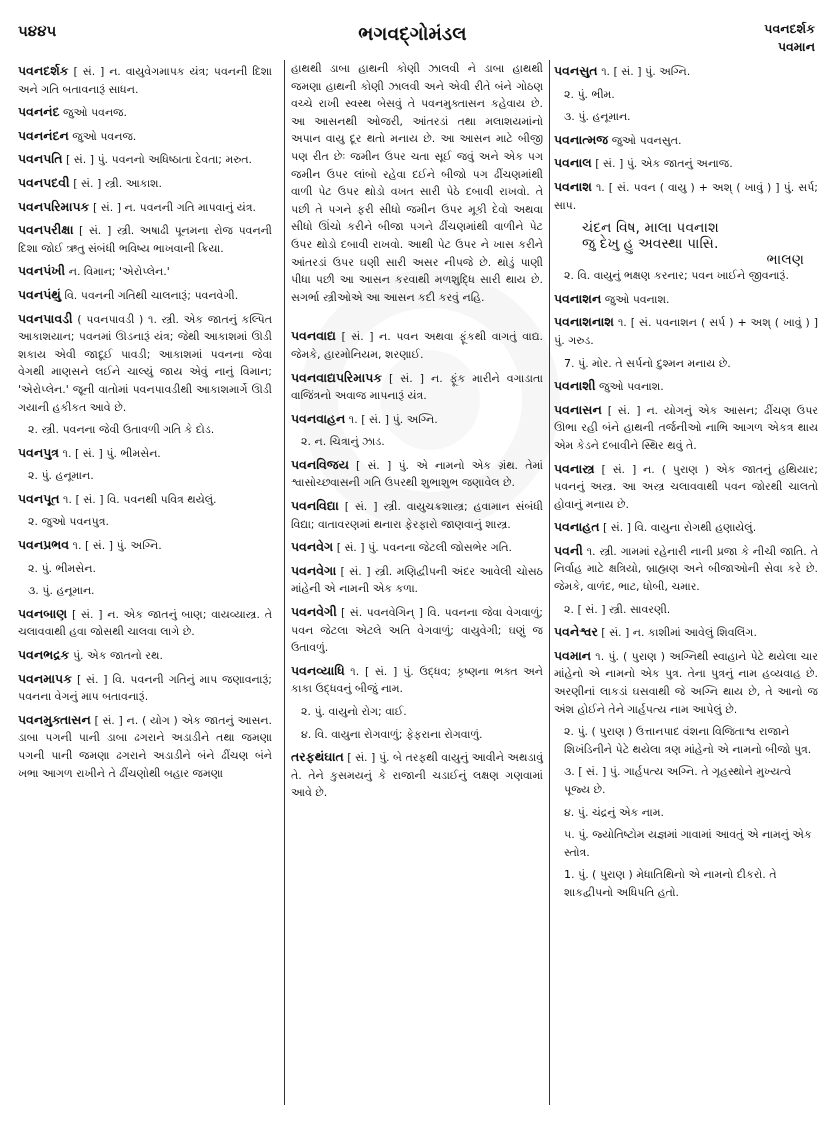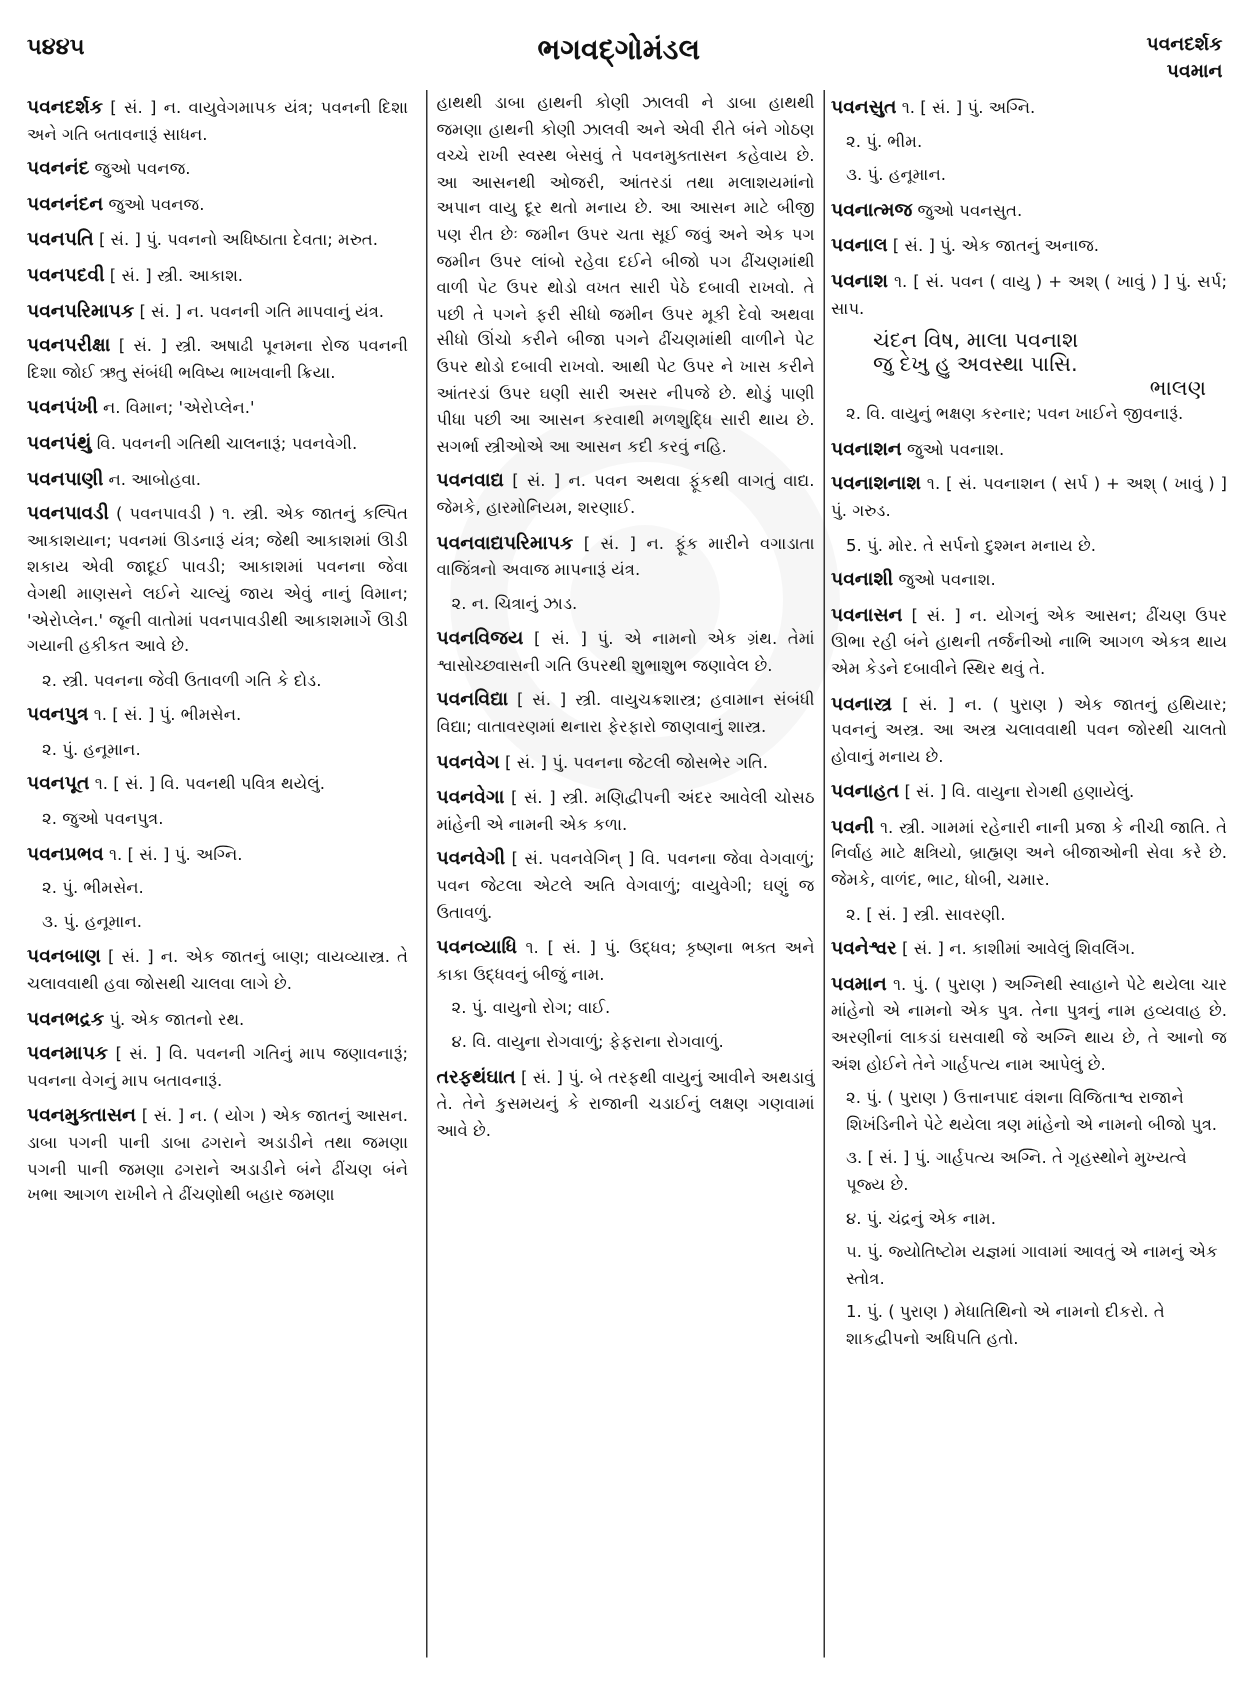--- a/index.html
+++ b/index.html
@@ -15,21 +15,21 @@
   .guide { position:absolute; right:10px; top:2px; text-align:right; font-size:12.5px; font-weight:bold; line-height:18px; }
   .col { position:absolute; top:62px; font-size:11px; line-height:17.6px; }
   .col1 { left:18px; width:254px; }
   .col2 { left:284px; width:252px; border-left:1.5px solid #333; border-right:1.5px solid #333; padding:0 6px; height:1045px; top:60px; }
   .col3 { left:554px; width:264px; }
   .entry { margin:0 0 5px 0; text-align:justify; }
   .hw { font-weight:bold; font-size:12.5px; }
   .sub { margin:0 0 5px 10px; }
   .quote { margin:0 0 0 28px; font-size:14px; line-height:16px; }
   .quote-src { display:block; text-align:right; padding-right:14px; }
-  .cont { margin:0 0 5px 0; text-align:justify; }
+  .cont { margin:0 0 21px 0; text-align:justify; }
 </style>
 </head>
 <body>
 
 <div class="watermark"></div>
 <div class="watermark2"></div>
 
 <div class="header">
   <span class="page-num">૫૪૪૫</span>
   <span class="page-title">ભગવદ્ગોમંડલ</span>
@@ -42,39 +42,39 @@
 <div class="col col1">
     <div class="entry"><span class="hw">પવનદર્શક</span><span> [ સં. ] ન. વાયુવેગમાપક યંત્ર; પવનની દિશા અને ગતિ બતાવનારૂં સાધન.</span></div>
     <div class="entry"><span class="hw">પવનનંદ</span><span> જુઓ પવનજ.</span></div>
     <div class="entry"><span class="hw">પવનનંદન</span><span> જુઓ પવનજ.</span></div>
     <div class="entry"><span class="hw">પવનપતિ</span><span> [ સં. ] પું. પવનનો અધિષ્ઠાતા દેવતા; મરુત.</span></div>
     <div class="entry"><span class="hw">પવનપદવી</span><span> [ સં. ] સ્ત્રી. આકાશ.</span></div>
     <div class="entry"><span class="hw">પવનપરિમાપક</span><span> [ સં. ] ન. પવનની ગતિ માપવાનું યંત્ર.</span></div>
     <div class="entry"><span class="hw">પવનપરીક્ષા</span><span> [ સં. ] સ્ત્રી. અષાઢી પૂનમના રોજ પવનની દિશા જોઈ ઋતુ સંબંધી ભવિષ્ય ભાખવાની ક્રિયા.</span></div>
     <div class="entry"><span class="hw">પવનપંખી</span><span> ન. વિમાન; 'એરોપ્લેન.'</span></div>
     <div class="entry"><span class="hw">પવનપંથું</span><span> વિ. પવનની ગતિથી ચાલનારૂં; પવનવેગી.</span></div>
-    <div class="entry"><span class="hw">પવનપાણી</span><span> ન. આબોહવા.</span></div>
     <div class="entry"><span class="hw">પવનપાવડી</span><span> ( પવનપાવડી ) ૧. સ્ત્રી. એક જાતનું કલ્પિત આકાશયાન; પવનમાં ઊડનારૂં યંત્ર; જેથી આકાશમાં ઊડી શકાય એવી જાદૂઈ પાવડી; આકાશમાં પવનના જેવા વેગથી માણસને લઈને ચાલ્યું જાય એવું નાનું વિમાન; 'એરોપ્લેન.' જૂની વાતોમાં પવનપાવડીથી આકાશમાર્ગે ઊડી ગયાની હકીકત આવે છે.</span></div>
     <div class="sub">૨. સ્ત્રી. પવનના જેવી ઉતાવળી ગતિ કે દોડ.</div>
     <div class="entry"><span class="hw">પવનપુત્ર</span><span> ૧. [ સં. ] પું. ભીમસેન.</span></div>
     <div class="sub">૨. પું. હનૂમાન.</div>
     <div class="entry"><span class="hw">પવનપૂત</span><span> ૧. [ સં. ] વિ. પવનથી પવિત્ર થયેલું.</span></div>
     <div class="sub">૨. જુઓ પવનપુત્ર.</div>
     <div class="entry"><span class="hw">પવનપ્રભવ</span><span> ૧. [ સં. ] પું. અગ્નિ.</span></div>
     <div class="sub">૨. પું. ભીમસેન.</div>
     <div class="sub">૩. પું. હનૂમાન.</div>
     <div class="entry"><span class="hw">પવનબાણ</span><span> [ સં. ] ન. એક જાતનું બાણ; વાયવ્યાસ્ત્ર. તે ચલાવવાથી હવા જોસથી ચાલવા લાગે છે.</span></div>
     <div class="entry"><span class="hw">પવનભદ્રક</span><span> પું. એક જાતનો રથ.</span></div>
     <div class="entry"><span class="hw">પવનમાપક</span><span> [ સં. ] વિ. પવનની ગતિનું માપ જણાવનારૂં; પવનના વેગનું માપ બતાવનારૂં.</span></div>
     <div class="entry"><span class="hw">પવનમુક્તાસન</span><span> [ સં. ] ન. ( યોગ ) એક જાતનું આસન. ડાબા પગની પાની ડાબા ઢગરાને અડાડીને તથા જમણા પગની પાની જમણા ઢગરાને અડાડીને બંને ઢીંચણ બંને ખભા આગળ રાખીને તે ઢીંચણોથી બહાર જમણા</span></div>
   </div>
 <div class="col col2">
   <div class="cont">હાથથી ડાબા હાથની કોણી ઝાલવી ને ડાબા હાથથી જમણા હાથની કોણી ઝાલવી અને એવી રીતે બંને ગોઠણ વચ્ચે રાખી સ્વસ્થ બેસવું તે પવનમુક્તાસન કહેવાય છે. આ આસનથી ઓજરી, આંતરડાં તથા મલાશયમાંનો અપાન વાયુ દૂર થતો મનાય છે. આ આસન માટે બીજી પણ રીત છેઃ જમીન ઉપર ચતા સૂઈ જવું અને એક પગ જમીન ઉપર લાંબો રહેવા દઈને બીજો પગ ઢીંચણમાંથી વાળી પેટ ઉપર થોડો વખત સારી પેઠે દબાવી રાખવો. તે પછી તે પગને ફરી સીધો જમીન ઉપર મૂકી દેવો અથવા સીધો ઊંચો કરીને બીજા પગને ઢીંચણમાંથી વાળીને પેટ ઉપર થોડો દબાવી રાખવો. આથી પેટ ઉપર ને ખાસ કરીને આંતરડાં ઉપર ઘણી સારી અસર નીપજે છે. થોડું પાણી પીધા પછી આ આસન કરવાથી મળશુદ્ધિ સારી થાય છે. સગર્ભા સ્ત્રીઓએ આ આસન કદી કરવું નહિ.</div>
 <div class="entry"><span class="hw">પવનવાદ્ય</span><span> [ સં. ] ન. પવન અથવા ફૂંકથી વાગતું વાદ્ય. જેમકે, હારમોનિયમ, શરણાઈ.</span></div>
     <div class="entry"><span class="hw">પવનવાદ્યપરિમાપક</span><span> [ સં. ] ન. ફૂંક મારીને વગાડાતા વાજિંત્રનો અવાજ માપનારૂં યંત્ર.</span></div>
+    <div class="entry"><span class="hw">પવનવાહન</span><span> ૧. [ સં. ] પું. અગ્નિ.</span></div>
     <div class="sub">૨. ન. ચિત્રાનું ઝાડ.</div>
     <div class="entry"><span class="hw">પવનવિજય</span><span> [ સં. ] પું. એ નામનો એક ગ્રંથ. તેમાં શ્વાસોચ્છ્વાસની ગતિ ઉપરથી શુભાશુભ જણાવેલ છે.</span></div>
     <div class="entry"><span class="hw">પવનવિદ્યા</span><span> [ સં. ] સ્ત્રી. વાયુચક્રશાસ્ત્ર; હવામાન સંબંધી વિદ્યા; વાતાવરણમાં થનારા ફેરફારો જાણવાનું શાસ્ત્ર.</span></div>
     <div class="entry"><span class="hw">પવનવેગ</span><span> [ સં. ] પું. પવનના જેટલી જોસભેર ગતિ.</span></div>
     <div class="entry"><span class="hw">પવનવેગા</span><span> [ સં. ] સ્ત્રી. મણિદ્વીપની અંદર આવેલી ચોસઠ માંહેની એ નામની એક કળા.</span></div>
     <div class="entry"><span class="hw">પવનવેગી</span><span> [ સં. પવનવેગિન્ ] વિ. પવનના જેવા વેગવાળું; પવન જેટલા એટલે અતિ વેગવાળું; વાયુવેગી; ઘણું જ ઉતાવળું.</span></div>
     <div class="entry"><span class="hw">પવનવ્યાધિ</span><span> ૧. [ સં. ] પું. ઉદ્ધવ; કૃષ્ણના ભક્ત અને કાકા ઉદ્ધવનું બીજું નામ.</span></div>
     <div class="sub">૨. પું. વાયુનો રોગ; વાઈ.</div>
     <div class="sub">૪. વિ. વાયુના રોગવાળું; ફેફરાના રોગવાળું.</div>
     <div class="entry"><span class="hw">તરફથંઘાત</span><span> [ સં. ] પું. બે તરફથી વાયુનું આવીને અથડાવું તે. તેને કુસમયનું કે રાજાની ચડાઈનું લક્ષણ ગણવામાં આવે છે.</span></div>
@@ -87,21 +87,21 @@
     <div class="entry"><span class="hw">પવનાલ</span><span> [ સં. ] પું. એક જાતનું અનાજ.</span></div>
     <div class="entry"><span class="hw">પવનાશ</span><span> ૧. [ સં. પવન ( વાયુ ) + અશ્ ( ખાવું ) ] પું. સર્પ; સાપ.</span></div>
     <div class="quote">
       <div>ચંદન વિષ, માલા પવનાશ</div>
       <div>જુ દેખુ હુ અવસ્થા પાસિ.</div>
       <span class="quote-src">ભાલણ</span>
     </div>
     <div class="sub">૨. વિ. વાયુનું ભક્ષણ કરનાર; પવન ખાઈને જીવનારૂં.</div>
     <div class="entry"><span class="hw">પવનાશન</span><span> જુઓ પવનાશ.</span></div>
     <div class="entry"><span class="hw">પવનાશનાશ</span><span> ૧. [ સં. પવનાશન ( સર્પ ) + અશ્ ( ખાવું ) ] પું. ગરુડ.</span></div>
-    <div class="sub">5. પું. મોર. તે સર્પનો દુશ્મન મનાય છે.</div>
+    <div class="sub">7. પું. મોર. તે સર્પનો દુશ્મન મનાય છે.</div>
     <div class="entry"><span class="hw">પવનાશી</span><span> જુઓ પવનાશ.</span></div>
     <div class="entry"><span class="hw">પવનાસન</span><span> [ સં. ] ન. યોગનું એક આસન; ઢીંચણ ઉપર ઊભા રહી બંને હાથની તર્જનીઓ નાભિ આગળ એકત્ર થાય એમ કેડને દબાવીને સ્થિર થવું તે.</span></div>
     <div class="entry"><span class="hw">પવનાસ્ત્ર</span><span> [ સં. ] ન. ( પુરાણ ) એક જાતનું હથિયાર; પવનનું અસ્ત્ર. આ અસ્ત્ર ચલાવવાથી પવન જોરથી ચાલતો હોવાનું મનાય છે.</span></div>
     <div class="entry"><span class="hw">પવનાહત</span><span> [ સં. ] વિ. વાયુના રોગથી હણાયેલું.</span></div>
     <div class="entry"><span class="hw">પવની</span><span> ૧. સ્ત્રી. ગામમાં રહેનારી નાની પ્રજા કે નીચી જાતિ. તે નિર્વાહ માટે ક્ષત્રિયો, બ્રાહ્મણ અને બીજાઓની સેવા કરે છે. જેમકે, વાળંદ, ભાટ, ધોબી, ચમાર.</span></div>
     <div class="sub">૨. [ સં. ] સ્ત્રી. સાવરણી.</div>
     <div class="entry"><span class="hw">પવનેશ્વર</span><span> [ સં. ] ન. કાશીમાં આવેલું શિવલિંગ.</span></div>
     <div class="entry"><span class="hw">પવમાન</span><span> ૧. પું. ( પુરાણ ) અગ્નિથી સ્વાહાને પેટે થયેલા ચાર માંહેનો એ નામનો એક પુત્ર. તેના પુત્રનું નામ હવ્યવાહ છે. અરણીનાં લાકડાં ઘસવાથી જે અગ્નિ થાય છે, તે આનો જ અંશ હોઈને તેને ગાર્હપત્ય નામ આપેલું છે.</span></div>
     <div class="sub">૨. પું. ( પુરાણ ) ઉત્તાનપાદ વંશના વિજિતાશ્વ રાજાને શિખંડિનીને પેટે થયેલા ત્રણ માંહેનો એ નામનો બીજો પુત્ર.</div>
     <div class="sub">૩. [ સં. ] પું. ગાર્હપત્ય અગ્નિ. તે ગૃહસ્થોને મુખ્યત્વે પૂજ્ય છે.</div>

